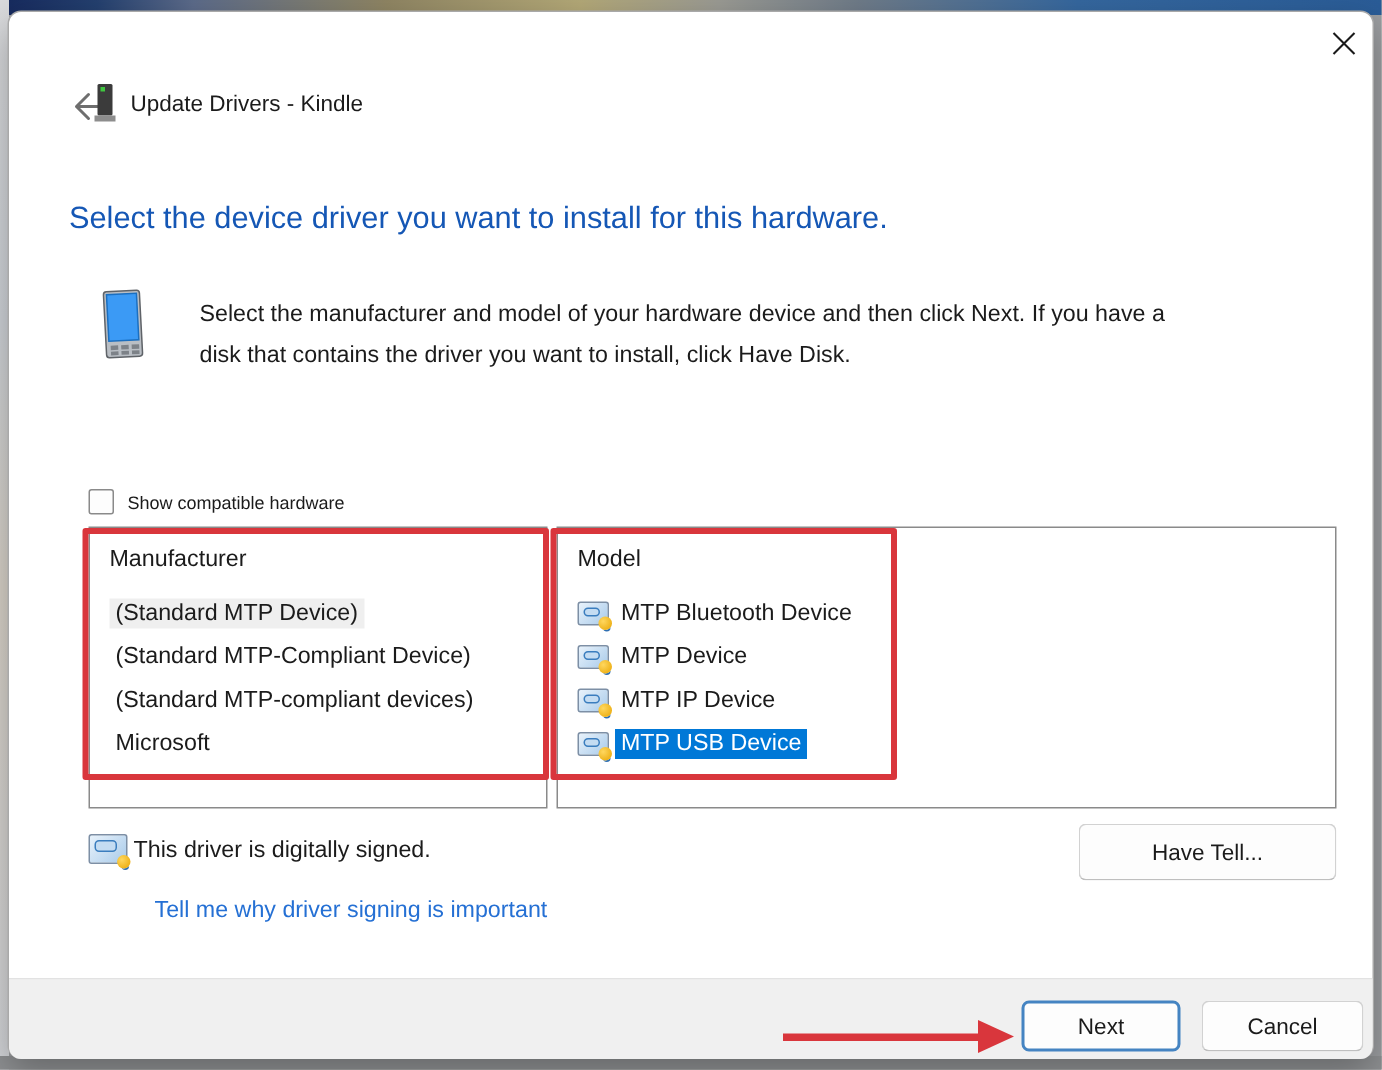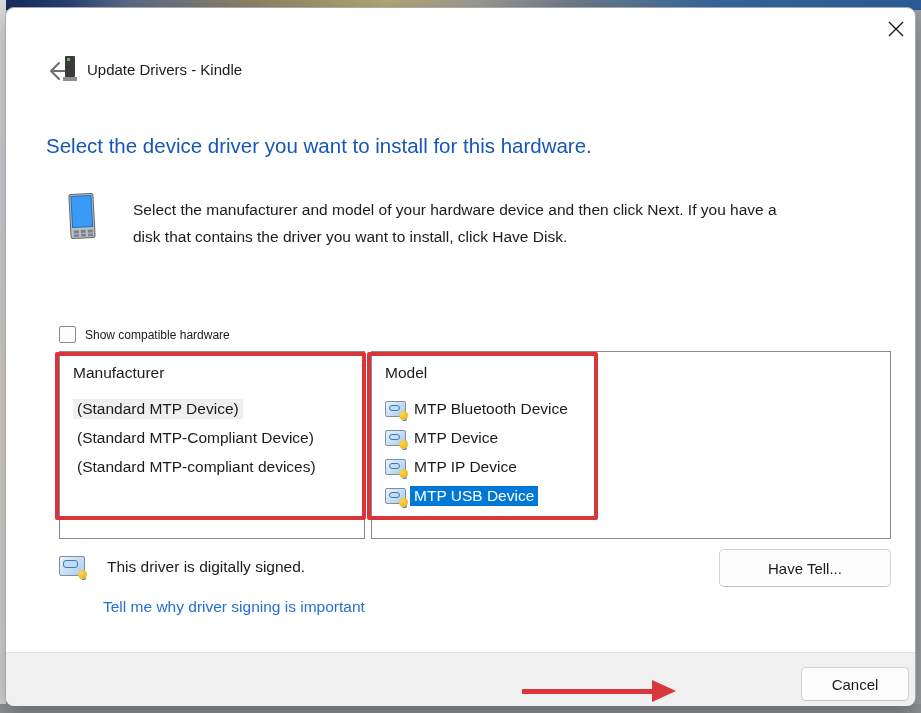--- a/index.html
+++ b/index.html
@@ -52,21 +52,21 @@
   .cert { position:relative; width:21px; height:16px; flex:0 0 21px; margin-right:4px;
     background:linear-gradient(135deg,#e8f2fb,#a9cbea); border:1px solid #7d8fa5; border-radius:2px; }
   .cert i { position:absolute; left:3px; top:3px; width:11px; height:6px;
     background:#c4dcf2; border:1px solid #3a7dbe; border-radius:3px; }
   .cert b { position:absolute; right:-3px; bottom:-4px; width:9px; height:9px;
     background:radial-gradient(circle at 35% 35%, #ffd75e, #e8a400); border-radius:50%;
     box-shadow:1px 3px 0 -2px #2f6fb2; }
   .cert.big { width:26px; height:20px; flex:0 0 26px; }
   .cert.big i { width:15px; height:8px; }
 
-  .signed-row { position:absolute; left:53px; top:548px; display:flex; align-items:center; gap:18px; }
+  .signed-row { position:absolute; left:53px; top:548px; display:flex; align-items:center; }
   .signed-text { font-size:15.5px; color:#1b1b1b; padding-top:2px; }
   .signing-link { position:absolute; left:97px; top:590px; font-size:15.5px;
     color:#2570d4; cursor:pointer; }
 
   .btn { background:#fdfdfd; border:1px solid #d2d2d2; border-bottom-color:#bfbfbf;
     border-radius:5px; font-size:15px; color:#1b1b1b; font-family:"Liberation Sans",sans-serif;
     cursor:pointer; }
   .btn-havedisk { position:absolute; left:713px; top:541px; width:172px; height:38px; }
   .btn-next { position:absolute; left:675px; top:659px; width:106px; height:34px;
     border:2px solid #4584c2; border-radius:5px; }
@@ -144,20 +144,23 @@
     <div class="pane-header">Manufacturer</div>
     <div class="lrow">
       <span class="hl">(Standard MTP Device)</span>
     </div>
     <div class="lrow">
       <span class="plain-label">(Standard MTP-Compliant Device)</span>
     </div>
     <div class="lrow">
       <span class="plain-label">(Standard MTP-compliant devices)</span>
     </div>
+    <div class="lrow">
+      <span class="plain-label">Microsoft</span>
+    </div>
   </div>
 
   <div class="pane pane-model">
     <div class="pane-header">Model</div>
     <div class="lrow">
       <span class="cert">
           <i></i>
           <b></b>
         </span>
       <span class="plain-label">MTP Bluetooth Device</span>
@@ -190,20 +193,21 @@
         <i></i>
         <b></b>
       </span>
     <span class="signed-text">This driver is digitally signed.</span>
   </div>
   <a class="signing-link">Tell me why driver signing is important</a>
 
   <button class="btn btn-havedisk">Have Tell...</button>
 
   <div class="footer"></div>
+  <button class="btn btn-next">Next</button>
   <button class="btn btn-cancel">Cancel</button>
 
   <div class="anno-rect r1"></div>
   <div class="anno-rect r2"></div>
   <div class="anno-arrow">
     <div class="shaft"></div>
       <div class="head"></div>
   </div>
 
 </div>

